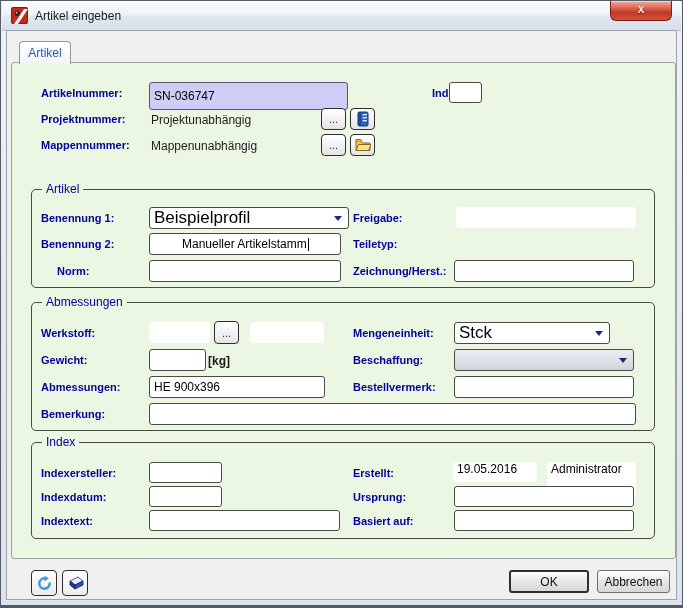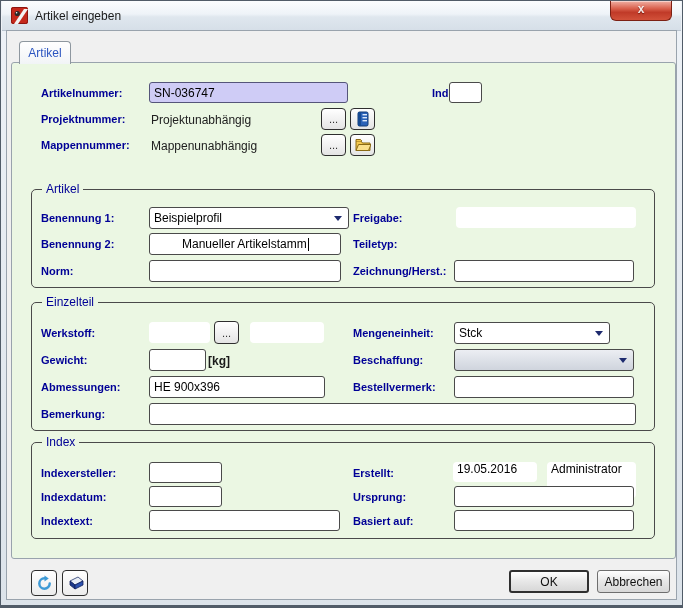--- a/index.html
+++ b/index.html
@@ -20,21 +20,21 @@
   .panel{position:absolute;left:10px;top:61px;width:663px;height:495px;background:#ebf7e3;
          border:1px solid #99a3ad;border-radius:3px;z-index:2;}
   .lbl{position:absolute;font-size:11px;font-weight:bold;color:#000096;white-space:nowrap;z-index:4;}
   .txt{position:absolute;font-size:12px;color:#202020;white-space:nowrap;z-index:4;}
   .input{position:absolute;background:#fff;border:1px solid #4a4a4a;border-radius:3px;box-sizing:border-box;
          font-size:12px;color:#000;padding:0 4px;display:flex;align-items:center;z-index:4;}
   .flat{position:absolute;background:#fff;border-radius:4px;box-sizing:border-box;font-size:12px;color:#000;
         padding:0 4px;display:flex;align-items:flex-start;z-index:4;}
   .lavender{background:#cfccf6;border-color:#55557a;}
   .combo{position:absolute;background:#fff;border:1px solid #4a4a4a;border-radius:3px;box-sizing:border-box;
-         font-size:12px;color:#000;padding:0 18px 0 4px;display:flex;align-items:center;cursor:pointer;z-index:4;}
+         font-size:17px;color:#000;padding:0 18px 0 4px;display:flex;align-items:center;cursor:pointer;z-index:4;}
   .combo.gray{background:linear-gradient(#eceef3,#cfd4dd);}
   .arrow{position:absolute;right:6px;top:50%;margin-top:-2px;width:0;height:0;
          border-left:4px solid transparent;border-right:4px solid transparent;border-top:5px solid #1d2a6e;}
   .mini-btn{position:absolute;width:25px;height:22px;background:linear-gradient(#ffffff,#e4e4e4);
             border:1px solid #2e2e2e;border-radius:4px;box-sizing:border-box;font-size:11px;color:#333;
             display:flex;align-items:center;justify-content:center;cursor:pointer;z-index:4;}
   .group{position:absolute;border:1px solid #4a4a4a;border-radius:5px;z-index:3;}
   .group-title{position:absolute;top:-8px;left:10px;background:#ebf7e3;padding:0 4px;font-size:12px;color:#000096;}
   .caret{display:inline-block;width:1px;height:13px;background:#000;margin-left:1px;}
   .unit{position:absolute;font-size:12px;font-weight:bold;color:#1a1a1a;z-index:4;}
@@ -73,21 +73,21 @@
     </div>
   </div>
 
   <div class="client"></div>
   <div class="tab">
     <span>Artikel</span>
   </div>
   <div class="panel"></div>
 
   <div class="lbl" style="left:40px;top:86px;">Artikelnummer:</div>
-  <div class="input lavender" style="left:148px;top:81px;width:199px;height:21px;">
+  <div class="input lavender" style="left:148px;top:81px;width:199px;height:28px;">
     <span>SN-036747</span>
   </div>
 
   <div class="lbl" style="left:398px;top:86px;padding-left:33px;">Index:</div>
   <div class="input" style="left:448px;top:81px;width:33px;height:21px;">
     <span></span>
   </div>
 
 
   <div class="lbl" style="left:40px;top:112px;">Projektnummer:</div>
@@ -131,31 +131,31 @@
     <span></span>
   </div>
 
   <div class="lbl" style="left:40px;top:237px;">Benennung 2:</div>
   <div class="input" style="left:148px;top:232px;width:192px;height:22px;padding-left:32px;">
     <span>Manueller Artikelstamm</span>
       <span class="caret"></span>
   </div>
   <div class="lbl" style="left:352px;top:237px;">Teiletyp:</div>
 
-  <div class="lbl" style="left:40px;top:264px;">Norm:</div>
+  <div class="lbl" style="left:56px;top:264px;">Norm:</div>
   <div class="input" style="left:148px;top:259px;width:192px;height:22px;">
     <span></span>
   </div>
   <div class="lbl" style="left:352px;top:264px;">Zeichnung/Herst.:</div>
   <div class="input" style="left:453px;top:259px;width:180px;height:22px;">
     <span></span>
   </div>
 
   <div class="group" style="left:30px;top:301px;width:622px;height:127px;">
-    <span class="group-title">Einzelteil</span>
+    <span class="group-title">Abmessungen</span>
   </div>
   <div class="lbl" style="left:40px;top:326px;">Werkstoff:</div>
   <div class="flat" style="left:148px;top:321px;width:61px;height:21px;">
     <span></span>
   </div>
   <div class="mini-btn" style="left:213px;top:320px;height:23px;">
     <span>...</span>
   </div>
   <div class="flat" style="left:249px;top:321px;width:74px;height:21px;">
     <span></span>

